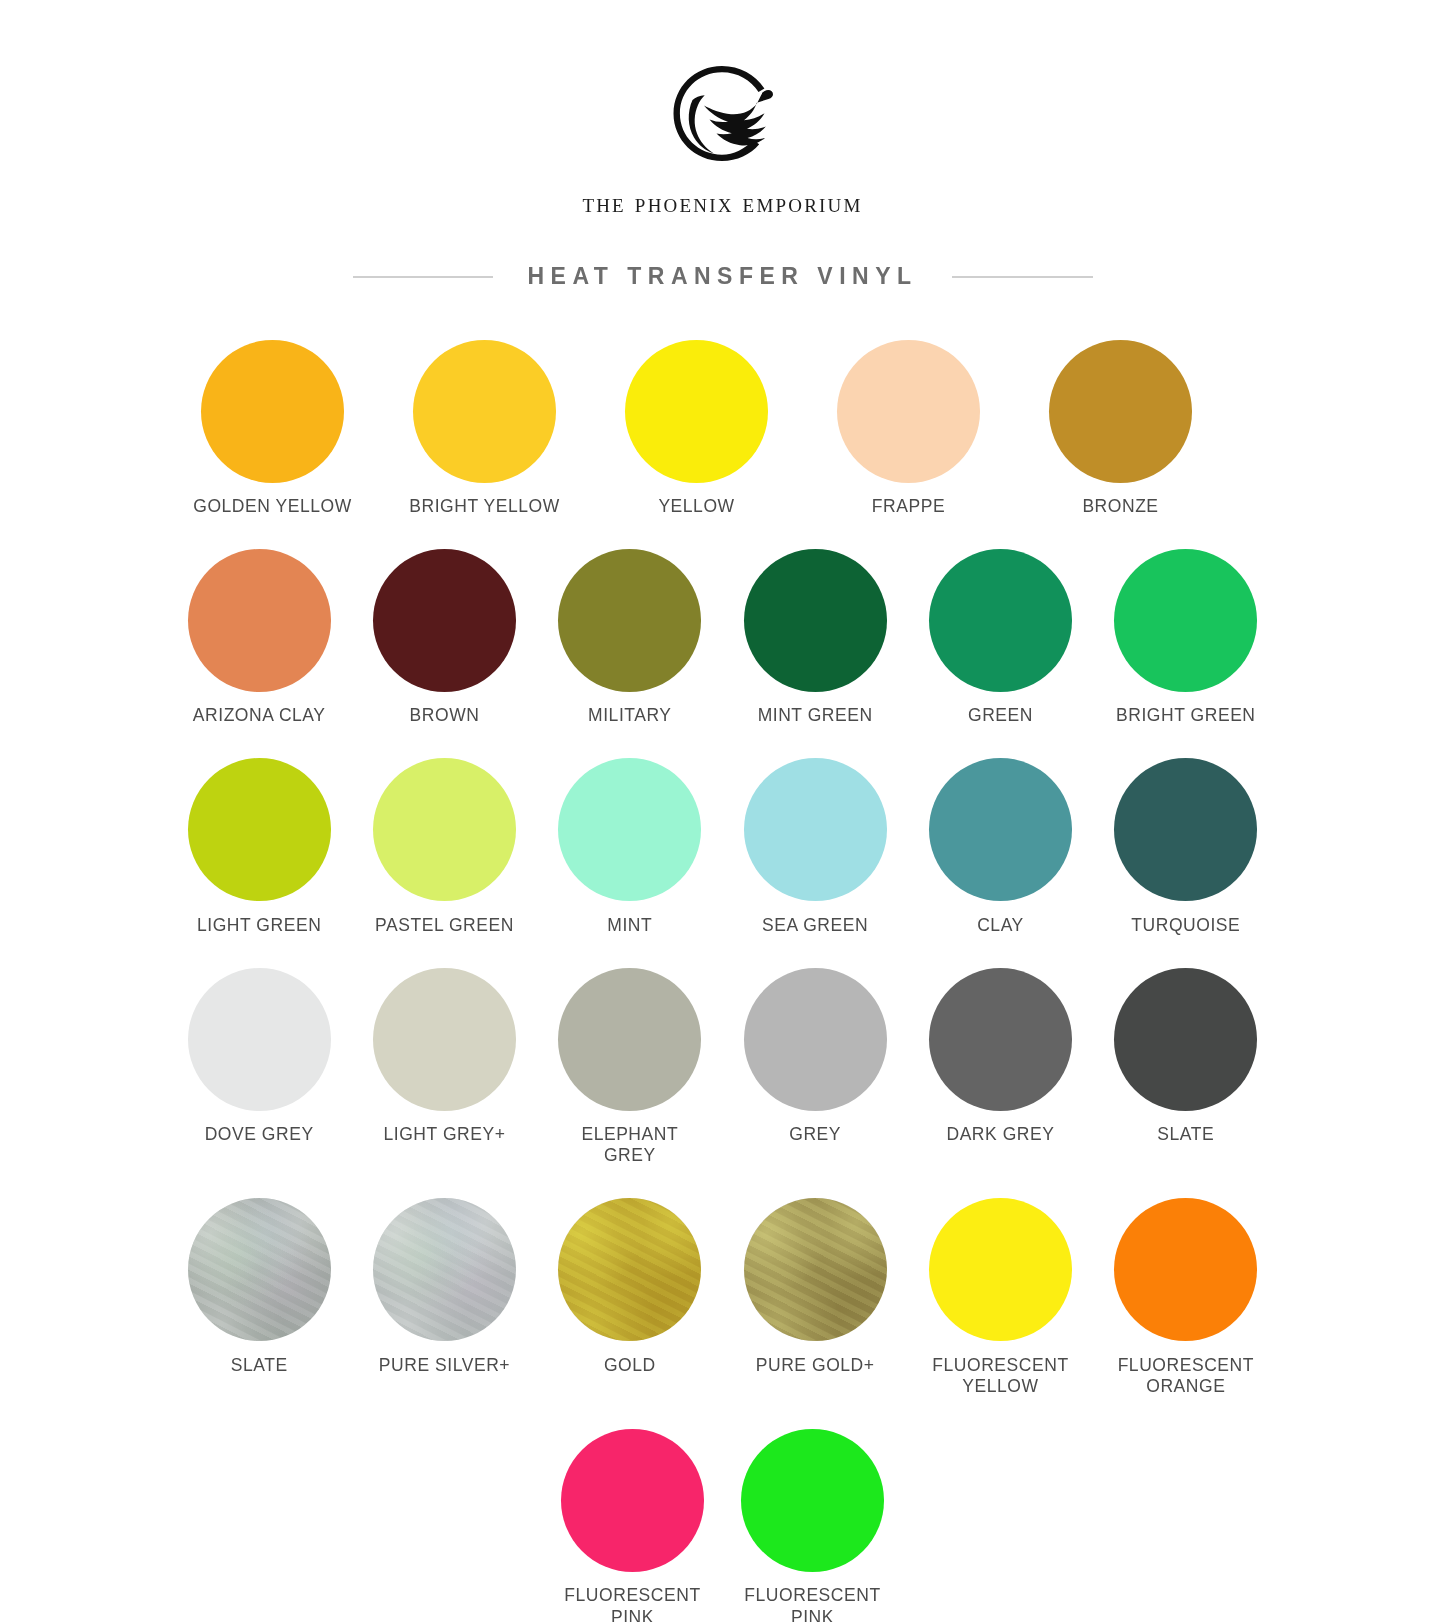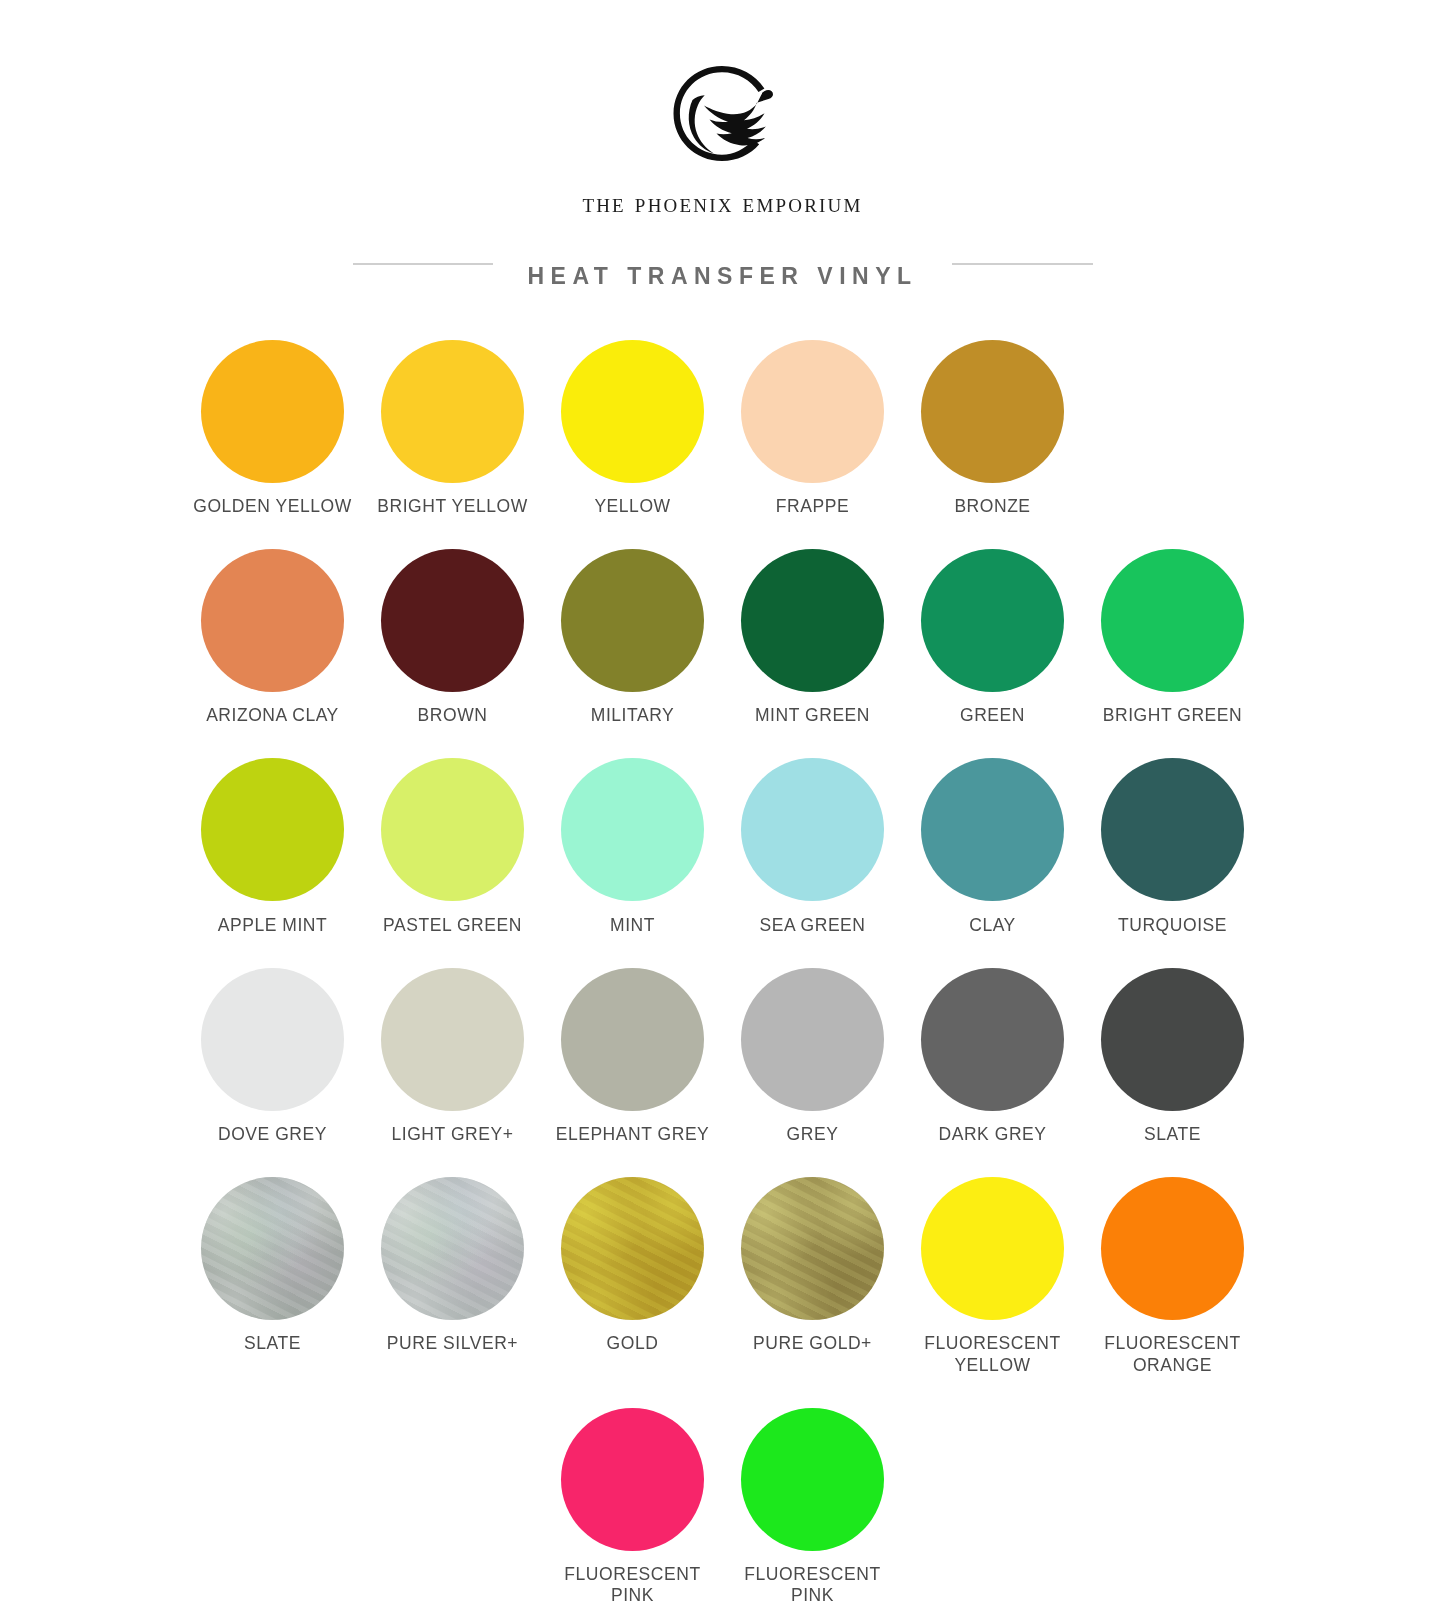--- a/index.html
+++ b/index.html
@@ -44,21 +44,21 @@
     color: #1d1d1d;
     font-variant: small-caps;
     text-transform: lowercase;
     white-space: nowrap;
   }
   .brand-name::first-letter { font-size: 27px; }
 
   
   .section-head {
     display: flex;
-    align-items: flex-start;
+    align-items: center;
     justify-content: center;
     gap: 34px;
     margin-top: 44px;
     margin-bottom: 40px;
     width: 740px;
   }
   .rule {
     height: 2px;
     background: #cfcfcf;
     flex: 1 1 auto;
@@ -76,20 +76,21 @@
   .grid {
     width: 1080px;
     display: flex;
     flex-direction: column;
     gap: 0px;
   }
   .row {
     display: flex;
     justify-content: flex-start;
     align-items: flex-start;
+    gap: 32px;
   }
   .row.last { justify-content: center; gap: 0; }
 
   .cell {
     width: 180px;
     display: flex;
     flex-direction: column;
     align-items: center;
     padding-bottom: 22px;
   }
@@ -283,21 +284,21 @@
             <div class="dot" style="background: rgb(24, 196, 92);"></div>
           </div>
           <div class="label">BRIGHT GREEN</div>
         </div>
       </div>
       <div class="row">
         <div class="cell">
           <div class="dot-wrap">
             <div class="dot" style="background: rgb(190, 211, 16);"></div>
           </div>
-          <div class="label">APPLE MINT</div>
+          <div class="label">LIGHT GREEN</div>
         </div>
         <div class="cell">
           <div class="dot-wrap">
             <div class="dot" style="background: rgb(216, 240, 104);"></div>
           </div>
           <div class="label">PASTEL GREEN</div>
         </div>
         <div class="cell">
           <div class="dot-wrap">
             <div class="dot" style="background: rgb(154, 245, 210);"></div>

